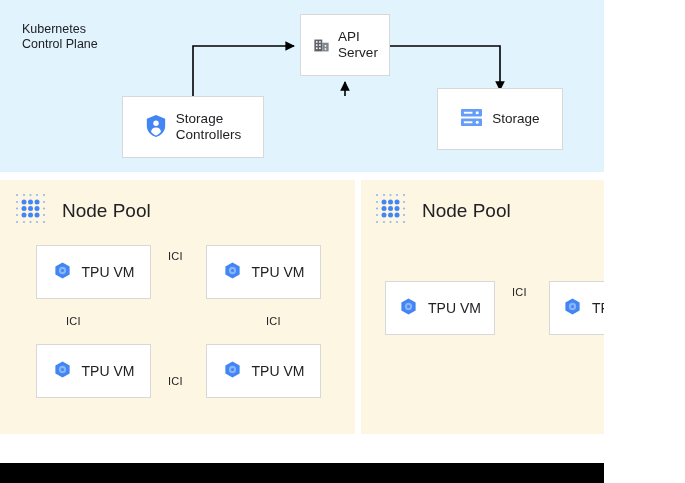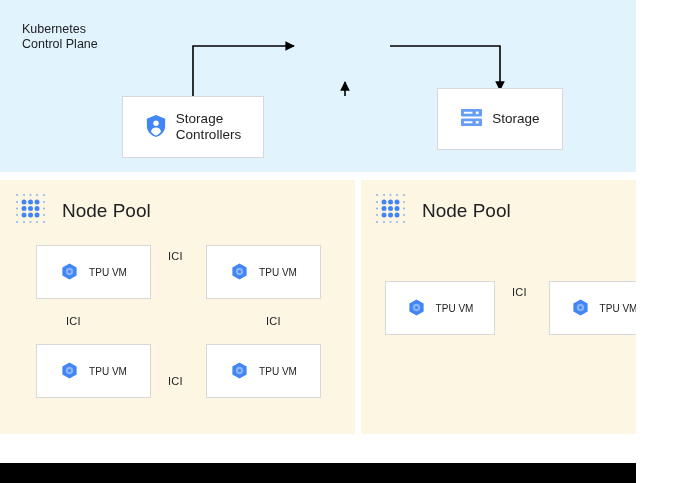--- a/index.html
+++ b/index.html
@@ -7,21 +7,20 @@
     padding: 0;
     background: #ffffff;
   }
   #stage {
     position: relative;
     width: 604px;
     height: 483px;
     background: #ffffff;
     font-family: "Liberation Sans", sans-serif;
     overflow: hidden;
-    padding-left: 32px;
   }
 
   
   .panel {
     position: absolute;
     box-sizing: border-box;
   }
   #control-plane-panel {
     left: 0; top: 0;
     width: 685px; height: 172px;
@@ -79,21 +78,21 @@
 
   .tpu-box {
     position: absolute;
     box-sizing: border-box;
     background: #ffffff;
     border: 1px solid #d8d8d8;
     display: flex;
     align-items: center;
     justify-content: center;
     gap: 10px;
-    font-size: 10px;
+    font-size: 14px;
     color: #202124;
   }
   #tpu-vm-1 { left: 36px;  top: 245px; width: 115px; height: 54px; }
   #tpu-vm-2 { left: 206px; top: 245px; width: 115px; height: 54px; }
   #tpu-vm-3 { left: 36px;  top: 344px; width: 115px; height: 54px; }
   #tpu-vm-4 { left: 206px; top: 344px; width: 115px; height: 54px; }
   #tpu-vm-5 { left: 385px; top: 281px; width: 110px; height: 54px; }
   #tpu-vm-6 { left: 549px; top: 281px; width: 110px; height: 54px; }
 
   
@@ -178,20 +177,38 @@
 
     <g>
       <path d="M 158 371 L 199 371" fill="none" stroke="#000000" stroke-width="1.8" marker-start="url(#arrow-start)" marker-end="url(#arrow-end)"></path>
     </g>
 
     <g>
       <path d="M 502 308 L 542 308" fill="none" stroke="#000000" stroke-width="1.8" marker-start="url(#arrow-start)" marker-end="url(#arrow-end)"></path>
     </g>
   </svg>
 
+  <div class="nodebox" id="api-server-box">
+    <span class="icon">
+      <svg width="19" height="19" viewBox="0 0 24 24">
+        <path d="M3 22V7h10v15H3z" fill="#5f6368"></path>
+        <path d="M13 22V11h8v11h-8z" fill="#80868b"></path>
+        <rect x="5" y="9" width="2" height="2" fill="#ffffff"></rect>
+        <rect x="9" y="9" width="2" height="2" fill="#ffffff"></rect>
+        <rect x="5" y="13" width="2" height="2" fill="#ffffff"></rect>
+        <rect x="9" y="13" width="2" height="2" fill="#ffffff"></rect>
+        <rect x="5" y="17" width="2" height="2" fill="#ffffff"></rect>
+        <rect x="9" y="17" width="2" height="2" fill="#ffffff"></rect>
+        <rect x="16" y="14" width="2" height="2" fill="#ffffff"></rect>
+        <rect x="16" y="18" width="2" height="2" fill="#ffffff"></rect>
+      </svg>
+    </span>
+    <span class="nb-label">API
+Server</span>
+  </div>
 
   <div class="nodebox" id="resource-controllers-box">
     <span class="icon">
       <svg width="22" height="24" viewBox="0 0 24 26">
         <path d="M12 1 L22 5 V13 C22 19 17.5 23.5 12 25 C6.5 23.5 2 19 2 13 V5 Z" fill="#4285f4"></path>
         <circle cx="12" cy="10" r="3" fill="#ffffff"></circle>
         <path d="M12 14.5 C8.6 14.5 6.6 16.8 6.6 19.2 C8.1 21.2 10 22.6 12 23.3 C14 22.6 15.9 21.2 17.4 19.2 C17.4 16.8 15.4 14.5 12 14.5 Z" fill="#ffffff"></path>
       </svg>
     </span>
     <span class="nb-label">Storage

